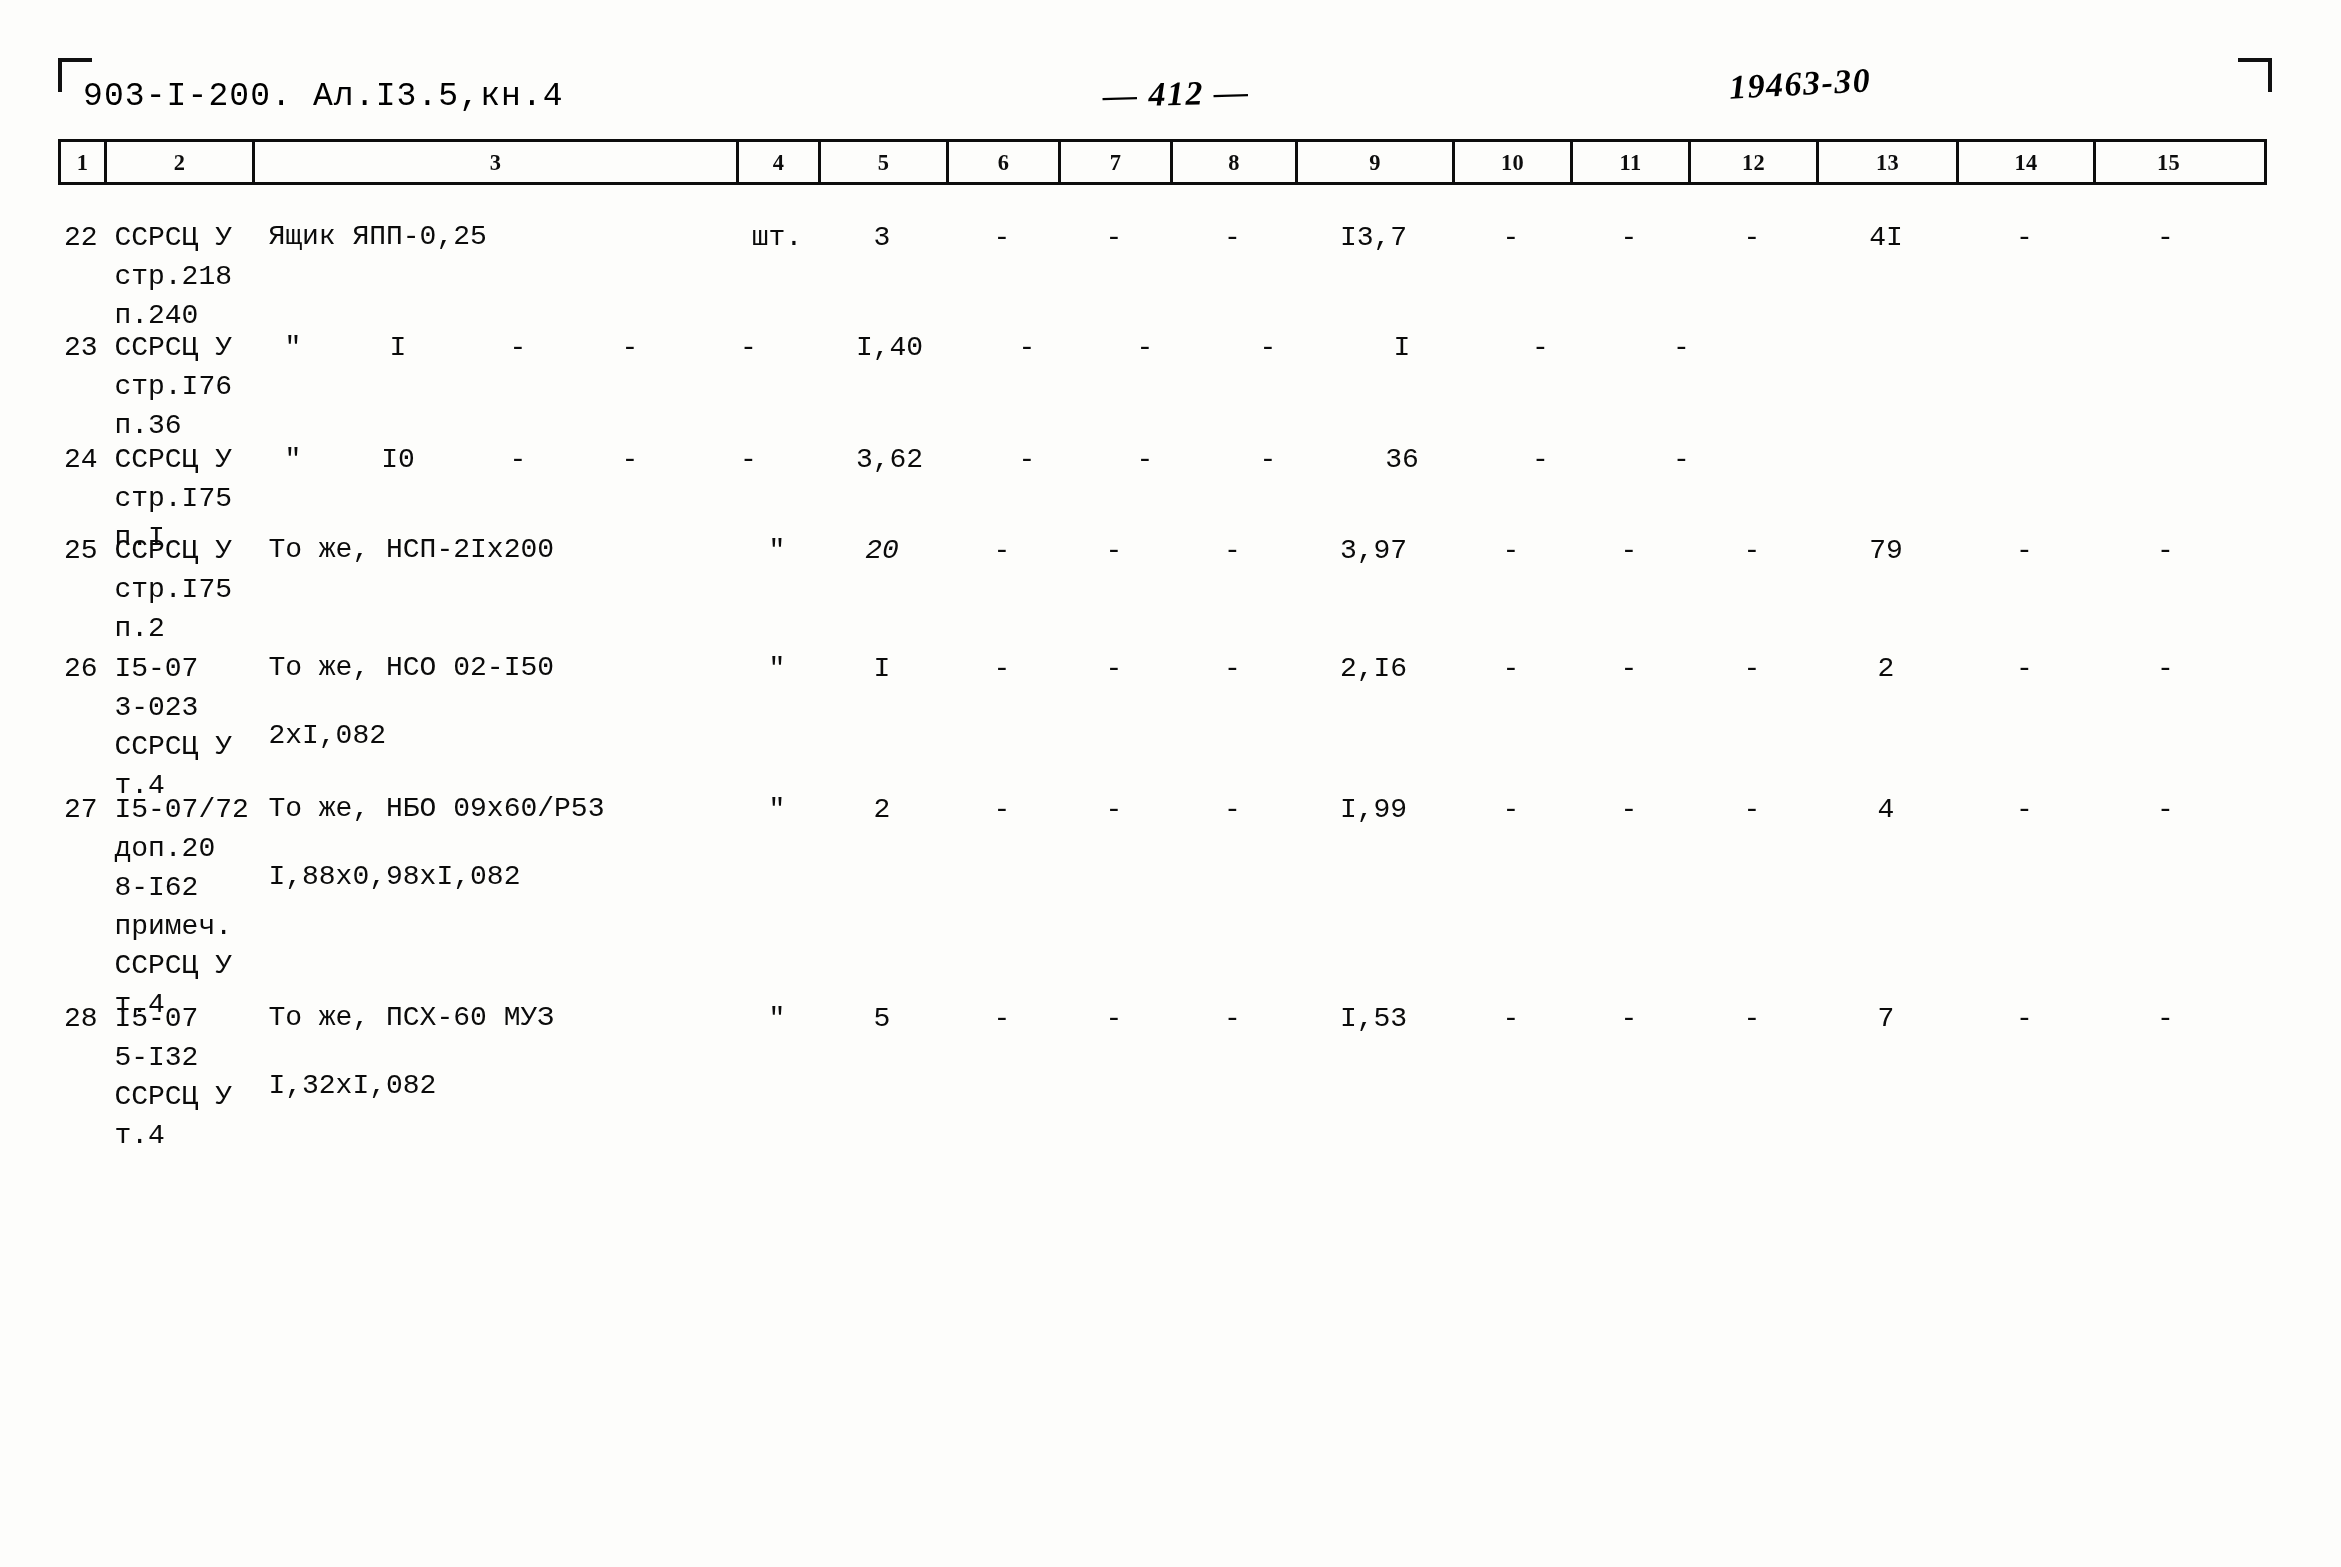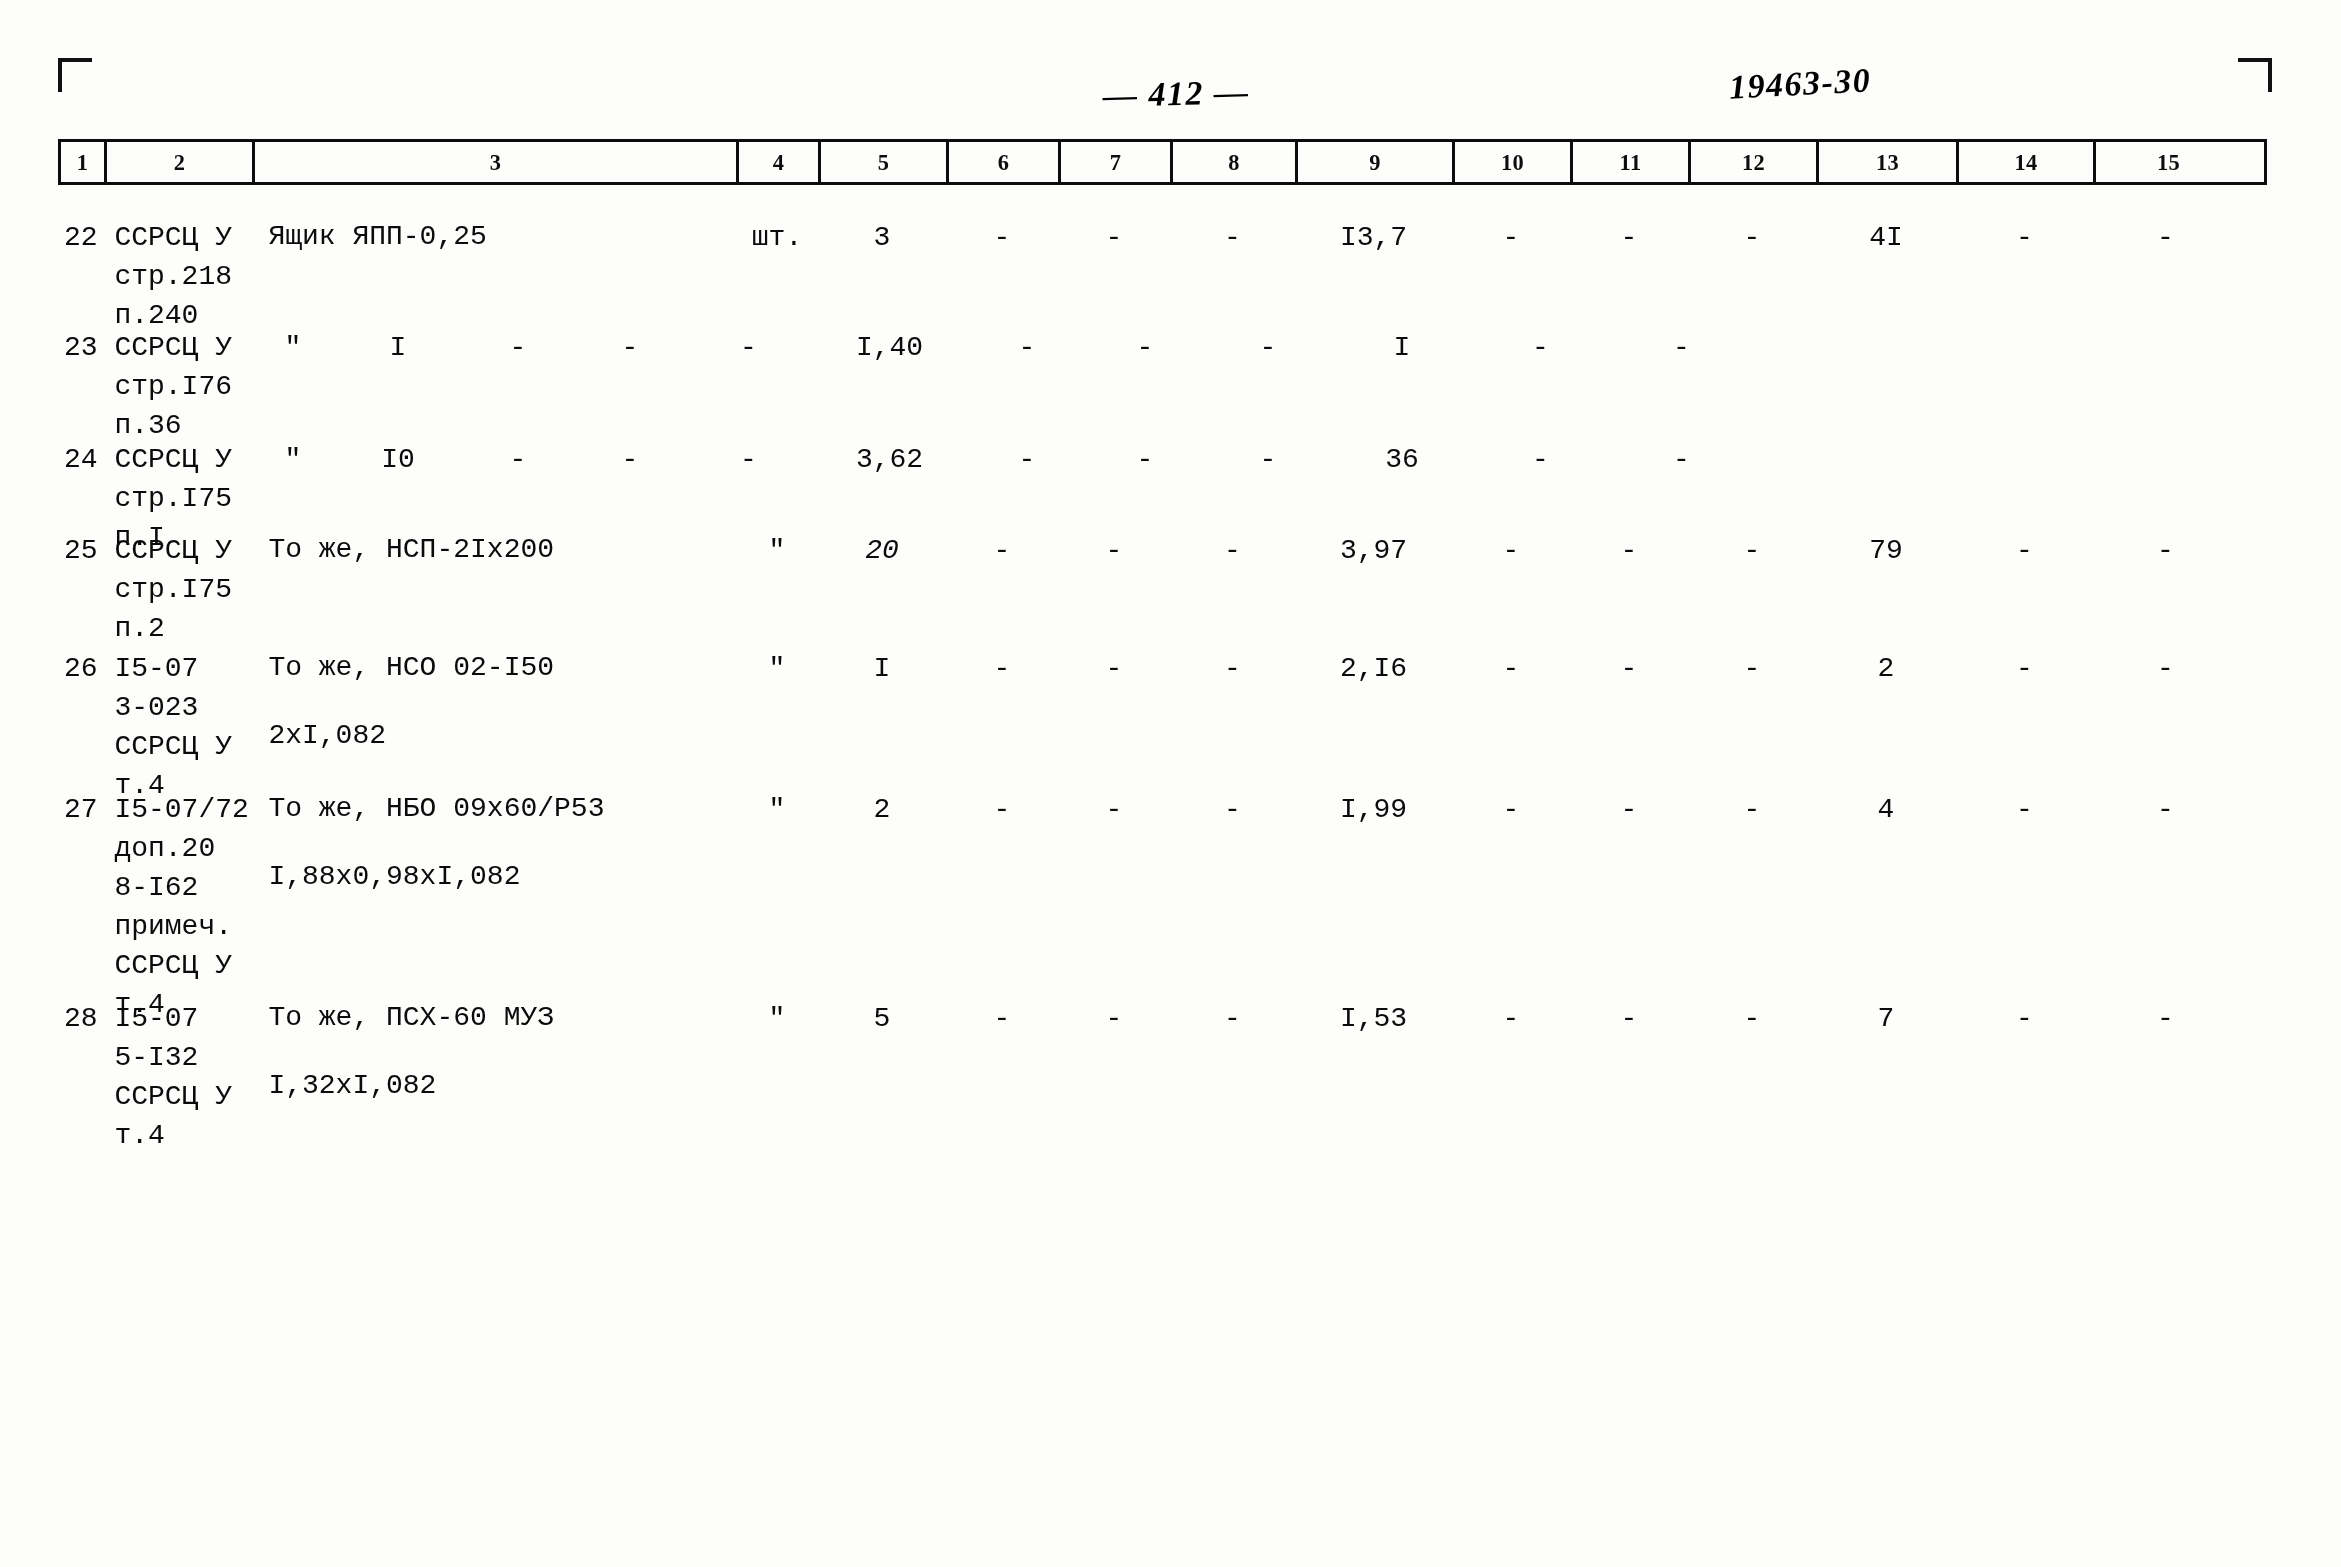--- a/index.html
+++ b/index.html
@@ -143,20 +143,21 @@
 </style>
 </head>
 <body>
 
 <div class="page">
 
   <div class="crop-mark crop-tl"></div>
   <div class="crop-mark crop-tr"></div>
 
   <div class="doc-head">
+    <div class="doc-code">903-I-200. Ал.I3.5,кн.4</div>
     <div class="page-no">— 412 —</div>
     <div class="archive-no">19463-30</div>
   </div>
 
   <div class="colhead" id="colhead">
       <div class="cell" style="width: 46px;">1</div>
       <div class="cell" style="width: 148px;">2</div>
       <div class="cell" style="width: 484px;">3</div>
       <div class="cell" style="width: 82px;">4</div>
       <div class="cell" style="width: 128px;">5</div>

